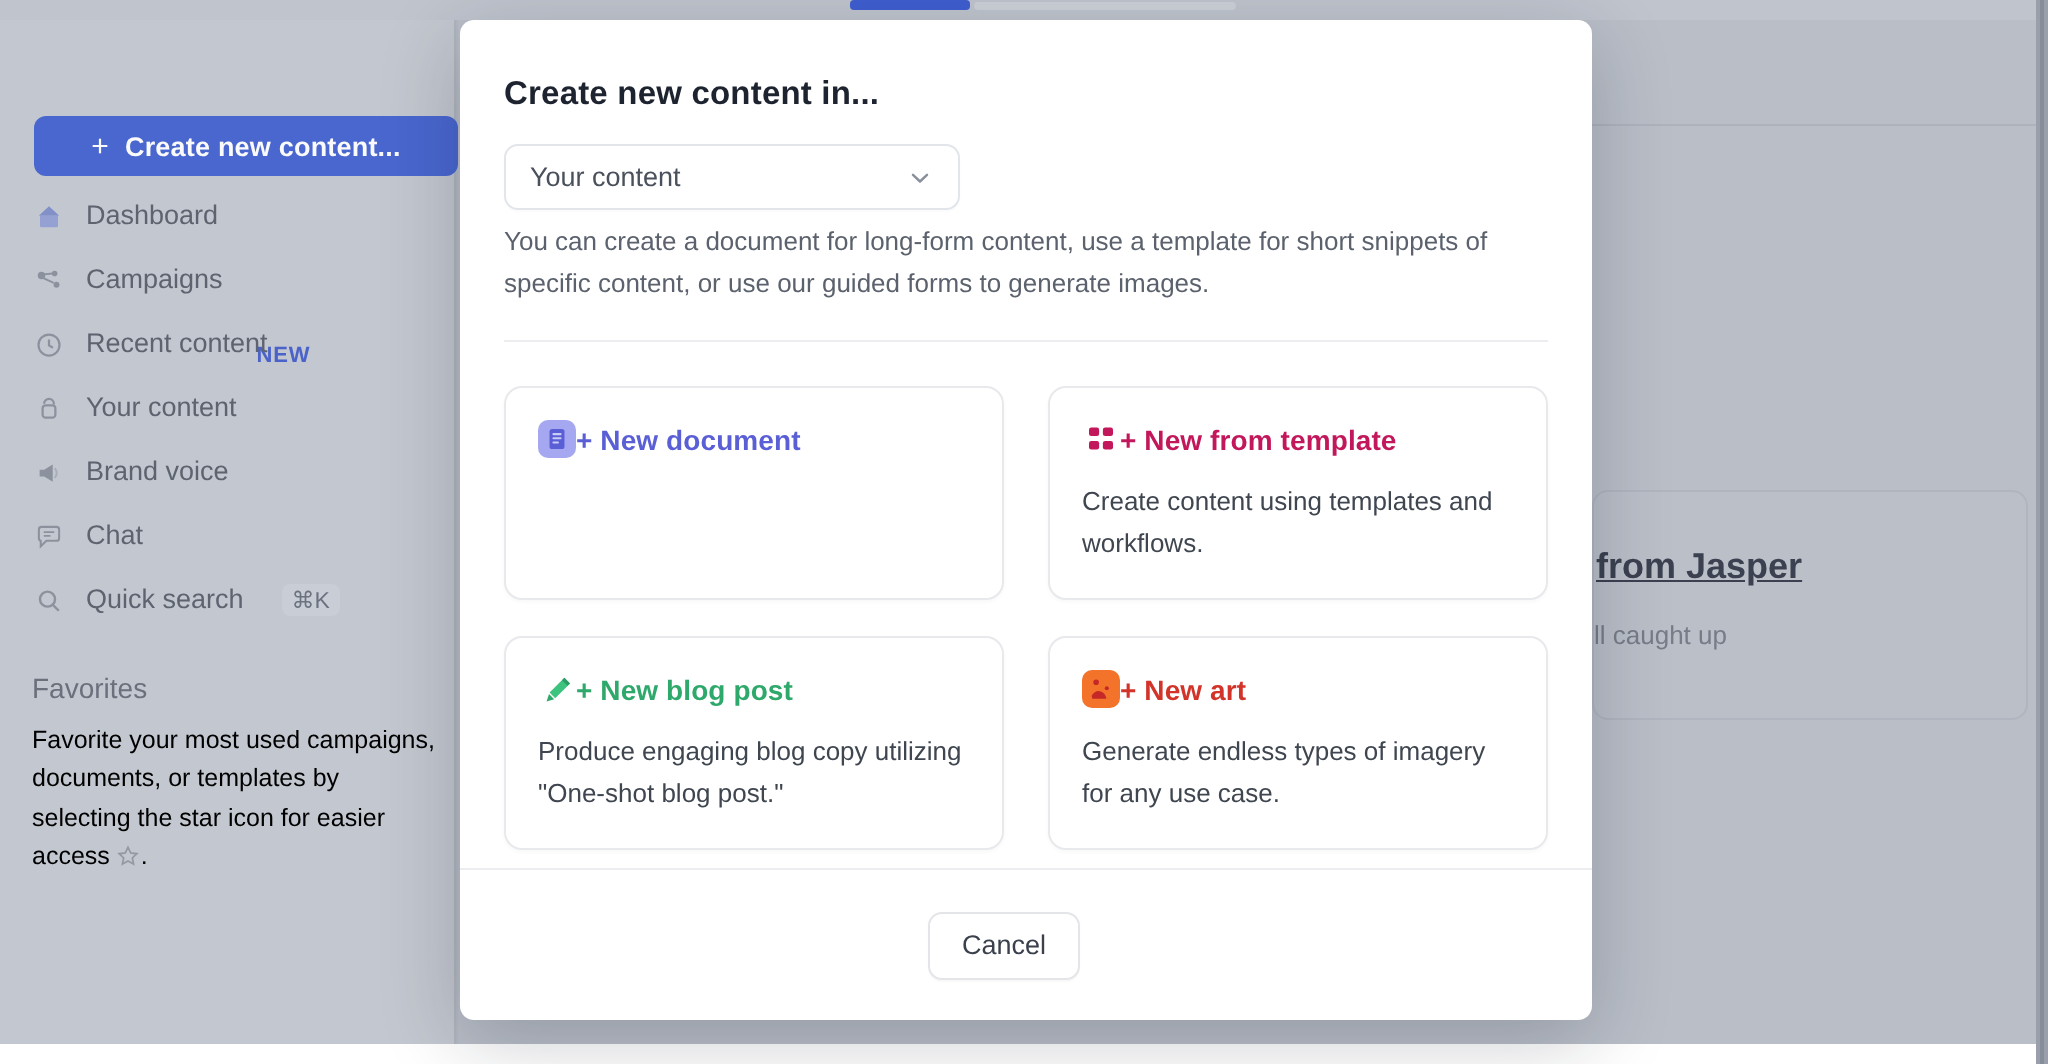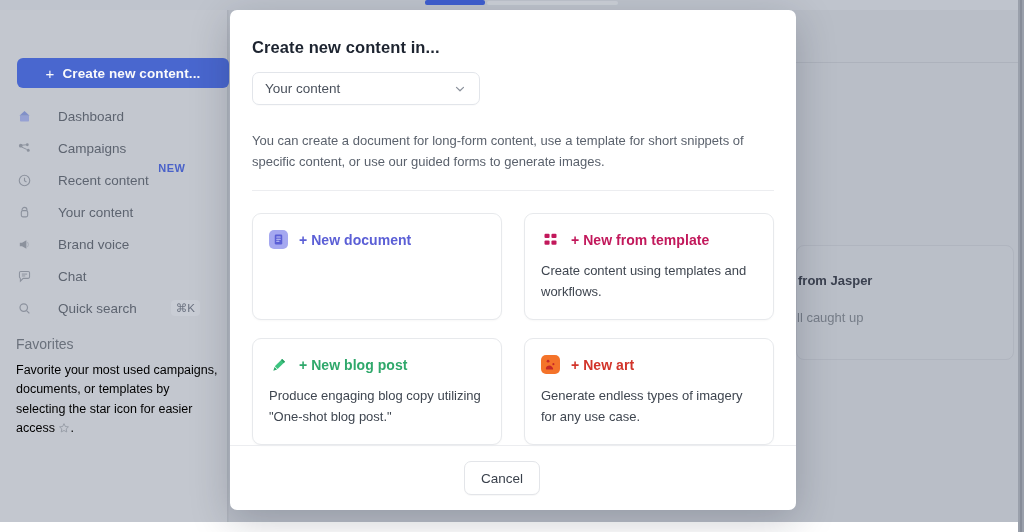--- a/index.html
+++ b/index.html
@@ -58,21 +58,21 @@
     display: flex; align-items: center; justify-content: center; gap: 8px;
     color: #ffffff; font-size: 13.5px; font-weight: 600;
     letter-spacing: .1px;
     opacity: .92;
   }
   .create-btn .plus { font-size: 15px; font-weight: 500; line-height: 1; }
 
   
   .nav { position: absolute; left: 16px; top: 100px; width: 212px; }
   .nav-item {
-    display: flex; align-items: center; gap: 26px;
+    display: flex; align-items: flex-start; gap: 11px;
     height: 32px; color: #5d6470; font-size: 13.5px;
   }
   .nav-ico {
     width: 16px; height: 16px; flex: 0 0 16px;
     display: flex; align-items: center; justify-content: center;
     opacity: .62;
   }
   .nav-ico svg { display: block; }
   .badge-new {
     color: #4a62c9; font-size: 11px; font-weight: 700; letter-spacing: .4px;
@@ -93,22 +93,23 @@
   .fav-star { display: inline-block; vertical-align: -2px; opacity: .6; }
 
   
   .bg-card {
     position: absolute; left: 796px; top: 245px; width: 218px; height: 115px;
     border: 1px solid #b0b5bf; border-radius: 8px;
     background: #babfc8;
   }
   .bg-card-title {
     position: absolute; left: 798px; top: 273px;
-    font-size: 13px; font-weight: 700; color: #3b4150;
+    font-size: 18px; font-weight: 700; color: #3b4150;
     white-space: nowrap;
+    text-decoration: underline;
   }
   .bg-card-sub {
     position: absolute; left: 797px; top: 310px;
     font-size: 13px; color: #767d88; white-space: nowrap; text-align: right;
   }
   .bg-panel-line {
     position: absolute; left: 796px; top: 62px; width: 228px; height: 1px;
     background: #adb2bc;
   }
 
@@ -132,41 +133,41 @@
     width: 228px; height: 33px;
     border: 1px solid #e2e5ea; border-radius: 7px;
     background: #fff;
     display: flex; align-items: center;
     padding: 0 12px;
     box-shadow: 0 1px 1px rgba(0,0,0,.02);
   }
   .select-value { flex: 1; font-size: 13.5px; color: #4a515c; }
   .chev { width: 14px; height: 14px; }
   .modal-desc {
-    margin-top: 26px; padding-right: 6px;
+    margin-top: 6px; padding-right: 6px;
     font-size: 13px; color: #5b626d; line-height: 1.58;
   }
   .divider { height: 1px; background: #ecedf0; margin-top: 18px; }
 
   .cards {
     flex: 1;
     padding: 22px 22px 0 22px;
     display: grid;
     grid-template-columns: 1fr 1fr;
     grid-template-rows: 107px 107px;
     gap: 18px 22px;
     align-content: start;
   }
   .card {
     border: 1px solid #e7e9ec; border-radius: 9px;
     background: #fff;
     padding: 16px 16px 0 16px;
     box-shadow: 0 1px 2px rgba(0,0,0,.03);
   }
-  .card-head { display: flex; align-items: center; gap: 11px; }
+  .card-head { display: flex; align-items: center; }
   .card-ico {
     width: 19px; height: 19px; flex: 0 0 19px;
     border-radius: 5px;
     display: flex; align-items: center; justify-content: center;
   }
   .card-ico svg { display: block; }
   .card-title { font-size: 14px; font-weight: 700; letter-spacing: .05px; }
   .card-desc {
     margin-top: 12px; font-size: 13px; color: #3f4650; line-height: 1.6;
   }

